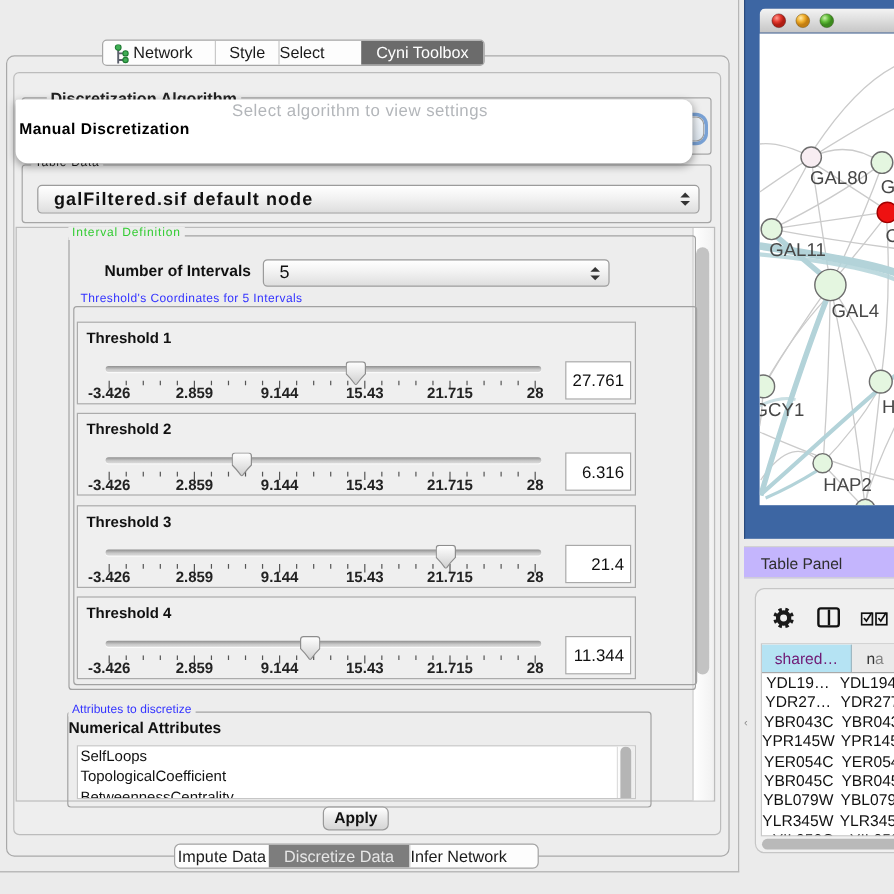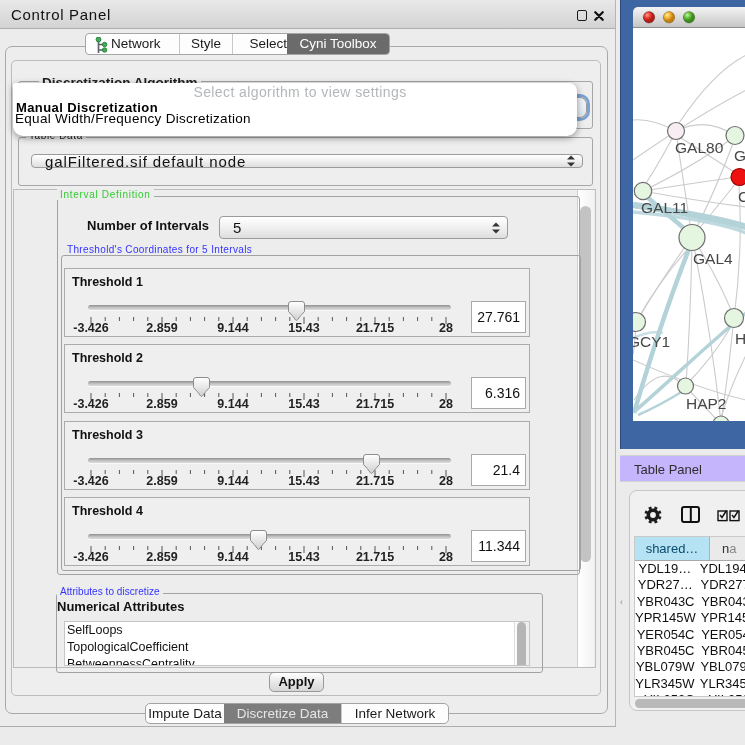--- a/index.html
+++ b/index.html
@@ -25,40 +25,33 @@
         text-align:right;line-height:30px;padding-right:5px;}
   .slabels{position:absolute;left:0px;top:52px;width:466px;height:13px;font-size:12.5px;font-weight:bold;color:#222;}
   .slabels span{position:absolute;transform:translateX(-50%);}
   .thumb{position:absolute;top:32px;width:17px;height:20px;}
 </style>
 </head>
 <body>
 
 <div class="abs" style="left:0;top:0;width:616px;height:727px;background:#ececec;border-right:1px solid #b6b6b6;border-bottom:1px solid #adadad;box-sizing:border-box;">
 
-  <div class="abs" style="left:0;top:0;width:615px;height:29px;background:linear-gradient(#e9e9e9,#d3d3d3);border-bottom:1px solid #b0b0b0;box-sizing:border-box;">
-    <span class="abs" style="left:11px;top:6px;font-size:15px;letter-spacing:.7px;color:#111;">Control Panel</span>
-    <span class="abs" style="left:577px;top:10px;width:8px;height:9px;border:1.6px solid #1a1a1a;border-radius:2px;"></span>
-    <svg class="abs" style="left:594px;top:11px;" width="10" height="10" viewBox="0 0 10 10">
-      <path d="M1.3 1.3 L8.7 8.7 M8.7 1.3 L1.3 8.7" stroke="#111" stroke-width="2.3" stroke-linecap="round"></path>
-    </svg>
-  </div>
 
   <div class="abs" style="left:5px;top:46px;width:603px;height:668px;border:1px solid #a9a9a9;border-radius:7px;background:#ededed;box-sizing:border-box;"></div>
 
   <div class="abs" style="left:11px;top:60px;width:590px;height:636px;border:1px solid #bcbcbc;border-radius:5px;background:#eeeeee;box-sizing:border-box;"></div>
 
   <div class="abs" style="left:18px;top:81px;width:575px;height:48px;border:1px solid #a6a6a6;border-radius:3px;box-sizing:border-box;"></div>
   <span class="grpTitle" style="left:39px;top:75px;font-weight:bold;font-size:13.5px;color:#222;background:#eeeeee;">Discretization Algorithm</span>
 
   <div class="abs" style="left:562px;top:97px;width:25px;height:21px;border-radius:7px;background:linear-gradient(#f2f6fa,#dde6ef);box-shadow:0 0 0 3px rgba(108,152,208,.9), inset 0 0 0 1px #9b9b9b;"></div>
 
   <div class="abs" style="left:18px;top:137px;width:575px;height:49px;border:1px solid #a6a6a6;border-radius:3px;box-sizing:border-box;"></div>
   <span class="grpTitle" style="left:26px;top:130px;color:#1a1a1a;background:#eeeeee;letter-spacing:.6px;">Table Data</span>
-  <div class="combo" style="left:31px;top:154px;width:552px;height:14px;">
+  <div class="combo" style="left:31px;top:154px;width:552px;height:24px;font-weight:bold;">
     <span class="ctext">galFiltered.sif default node</span>
       <span class="arrows"></span>
   </div>
 
   <div class="abs" style="left:13px;top:189px;width:583px;height:479px;border:1px solid #bcbcbc;box-sizing:border-box;background:#ededed;">
 
     <div class="abs" style="right:1px;top:0;width:17px;height:477px;background:linear-gradient(90deg,#ffffff,#f2f2f2);border-left:1px solid #d0d0d0;box-sizing:border-box;"></div>
     <div class="abs" style="right:4px;top:16px;width:11px;height:356px;background:#c3c3c3;border-radius:6px;"></div>
   </div>
 
@@ -291,43 +284,42 @@
     <div style="padding-left:2px;font-size:12.5px;color:#111;line-height:17px;padding-top:0px;">SelfLoops<br>TopologicalCoefficient<br>BetweennessCentrality</div>
     <div class="abs" style="right:0;top:0;width:15px;height:45px;background:linear-gradient(90deg,#fdfdfd,#ededed);border-left:1px solid #dddddd;box-sizing:border-box;"></div>
     <div class="abs" style="right:3px;top:0px;width:9px;height:60px;background:#b5b5b5;border-radius:5px;"></div>
   </div>
 
   <div class="abs" style="left:269px;top:672px;width:55px;height:20px;background:linear-gradient(#ffffff,#e8e8e8 50%,#d6d6d6);border:1px solid #999999;border-radius:5px;box-sizing:border-box;text-align:center;font-size:13px;font-weight:bold;color:#111;line-height:18px;">Apply</div>
 
   <div class="abs" style="left:145px;top:703px;height:21px;display:flex;border:1px solid #a3a3a3;border-radius:5px;overflow:hidden;background:#fdfdfd;font-size:13.5px;font-weight:500;color:#1a1a1a;box-sizing:border-box;">
     <div style="width:78px;line-height:20px;text-align:center;box-sizing:border-box;">Impute Data</div>
     <div style="width:117px;line-height:20px;text-align:center;box-sizing:border-box;background:#7d7d7d;color:#e6e6e6;">Discretize Data</div>
-    <div style="width:107px;line-height:20px;text-align:center;box-sizing:border-box;border-left:1px solid #c9c9c9;">Infer Network</div>
+    <div style="width:107px;line-height:20px;text-align:left;box-sizing:border-box;border-left:1px solid #c9c9c9;">Infer Network</div>
   </div>
 </div>
 
 <div class="abs" style="left:85px;top:33px;height:22px;display:flex;border:1px solid #a6a6a6;border-radius:4px;overflow:hidden;background:#fdfdfd;font-size:13.5px;color:#1a1a1a;box-sizing:border-box;">
   <div style="line-height:20px;width:93px;box-sizing:border-box;position:relative;padding-left:25px;">
     <svg class="abs" style="left:9px;top:3px;" width="16" height="17" viewBox="0 0 16 17">
       <g stroke="#5a5f6b" stroke-width="1.6" fill="none">
           <path d="M3.5 4 L3.5 16 M3.5 7.5 L8.5 7.5 M3.5 13 L8.5 13"></path>
         </g>
       <circle cx="3.5" cy="2.5" r="2.4" fill="#3fae54" stroke="#1f7a33" stroke-width=".9"></circle>
       <circle cx="9.6" cy="7.5" r="2.2" fill="#3fae54" stroke="#1f7a33" stroke-width=".9"></circle>
       <circle cx="9.6" cy="13" r="2.2" fill="#3fae54" stroke="#1f7a33" stroke-width=".9"></circle>
     </svg>Network</div>
   <div style="line-height:20px;width:53px;box-sizing:border-box;border-left:1px solid #c9c9c9;text-align:center;">Style</div>
-  <div style="line-height:20px;width:55px;box-sizing:border-box;border-left:1px solid #c9c9c9;text-align:right;">Select</div>
+  <div style="line-height:20px;width:69px;box-sizing:border-box;border-left:1px solid #c9c9c9;text-align:left;">Select</div>
   <div style="line-height:20px;width:102px;box-sizing:border-box;background:#6b6b6b;color:#ffffff;text-align:center;">Cyni Toolbox</div>
 </div>
 
 <div class="abs" style="left:13px;top:83px;width:564px;height:53px;background:#ffffff;border-radius:2px 8px 10px 10px;box-shadow:0 2px 7px rgba(0,0,0,.4);">
   <div class="abs" style="left:10px;right:0;top:1px;text-align:center;font-size:14px;letter-spacing:.4px;color:#b3b6ba;">Select algorithm to view settings</div>
   <div class="abs" style="left:3px;top:17px;font-size:13px;font-weight:bold;letter-spacing:.4px;color:#000;">Manual Discretization</div>
-  <div class="abs" style="left:2px;top:28px;font-size:13.5px;letter-spacing:.3px;color:#000;">Equal Width/Frequency Discretization</div>
 </div>
 
 <div class="abs" style="left:620px;top:597px;width:8px;height:8px;color:#8a8a8a;font-size:9px;">‹</div>
 
 <div class="abs" style="left:620px;top:0;width:125px;height:449px;background:#3d66a3;border-left:1px solid #2a4a7d;box-sizing:border-box;">
 
   <div class="abs" style="left:11.5px;top:6.5px;width:113.5px;height:21.5px;background:linear-gradient(#f4f4f4,#c6c6c6);border-bottom:1px solid #8f8f8f;border-radius:5px 0 0 0;box-sizing:border-box;">
     <svg width="100" height="22" viewBox="0 0 100 22">
       <defs>
         <radialGradient id="rg" cx="35%" cy="30%">
@@ -432,21 +424,21 @@
     <g fill="none" stroke="#111" stroke-width="1.4">
       <rect x="1" y="2" width="9" height="9.6"></rect>
       <rect x="13" y="2" width="9" height="9.6"></rect>
       <path d="M3 6 L5 8.5 L9.5 1.5"></path>
       <path d="M15 6 L17 8.5 L21.5 1.5"></path>
     </g>
   </svg>
 
   <div class="abs" style="left:4px;top:45px;width:126px;height:161px;background:#ffffff;border:1px solid #c9c9c9;box-sizing:border-box;overflow:hidden;font-size:13px;color:#111;">
     <div style="display:flex;height:24px;border-bottom:1px solid #a9a9a9;box-sizing:border-box;">
-      <div style="width:74px;background:#b5e3f3;border-right:1px solid #9fb8c2;text-align:center;line-height:23px;color:#0c4a6e;">shared…</div>
+      <div style="width:74px;background:#b5e3f3;border-right:1px solid #9fb8c2;text-align:center;line-height:23px;color:#701a75;">shared…</div>
       <div style="flex:1;background:#eaeaea;line-height:23px;padding-left:12px;color:#333;">n<span style="opacity:.55">a</span></div>
     </div>
     <div style="display:flex;height:16.4px;">
         <div style="width:74px;text-align:center;line-height:16.4px;">YDL19…</div>
         <div style="flex:1;padding-left:5px;line-height:16.4px;white-space:nowrap;">YDL194W</div>
       </div>
 <div style="display:flex;height:16.4px;">
         <div style="width:74px;text-align:center;line-height:16.4px;">YDR27…</div>
         <div style="flex:1;padding-left:5px;line-height:16.4px;white-space:nowrap;">YDR277C</div>
       </div>

